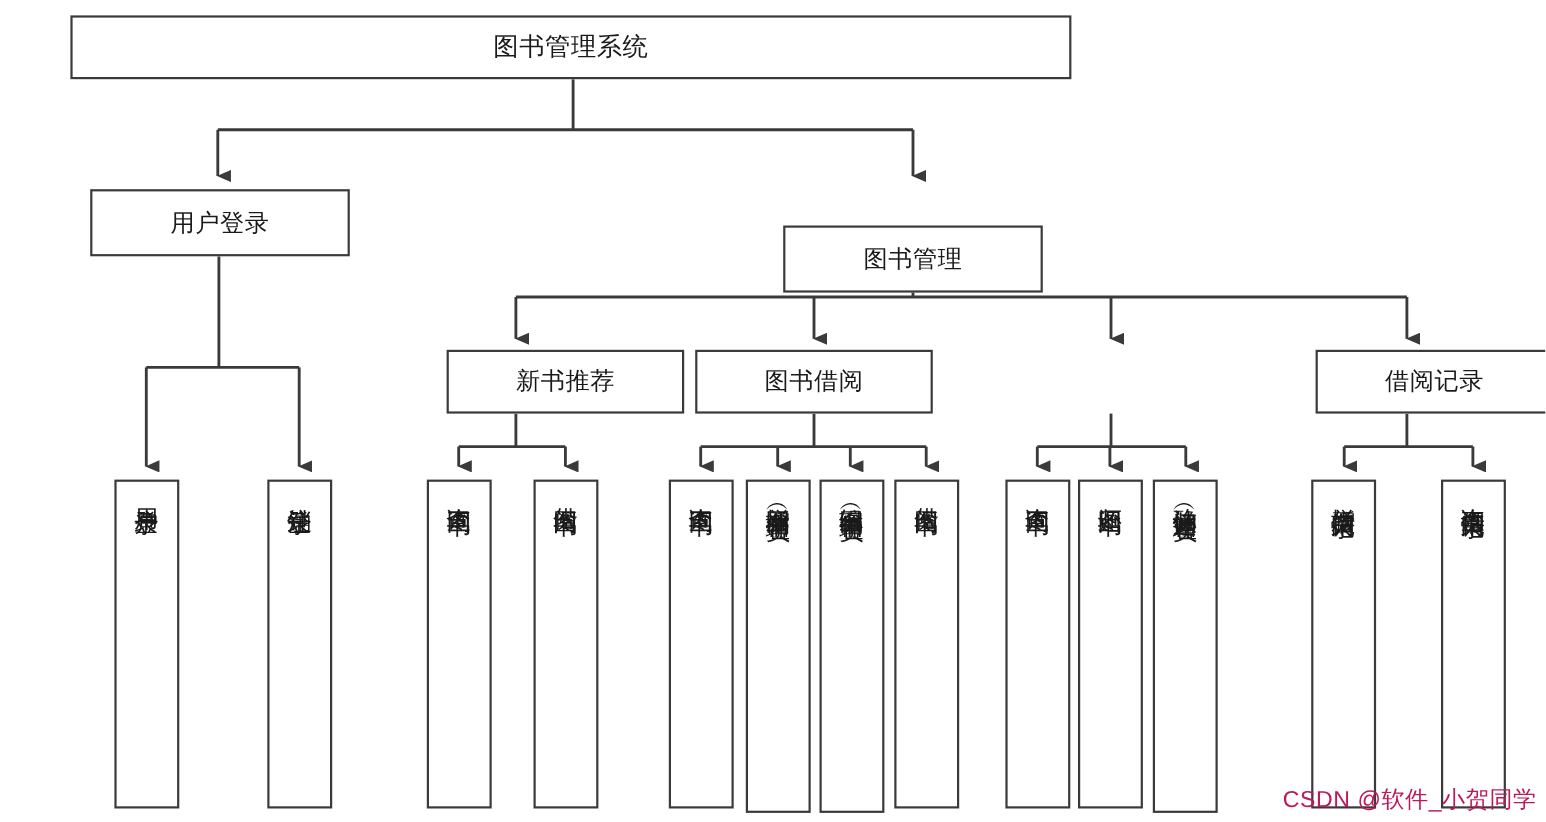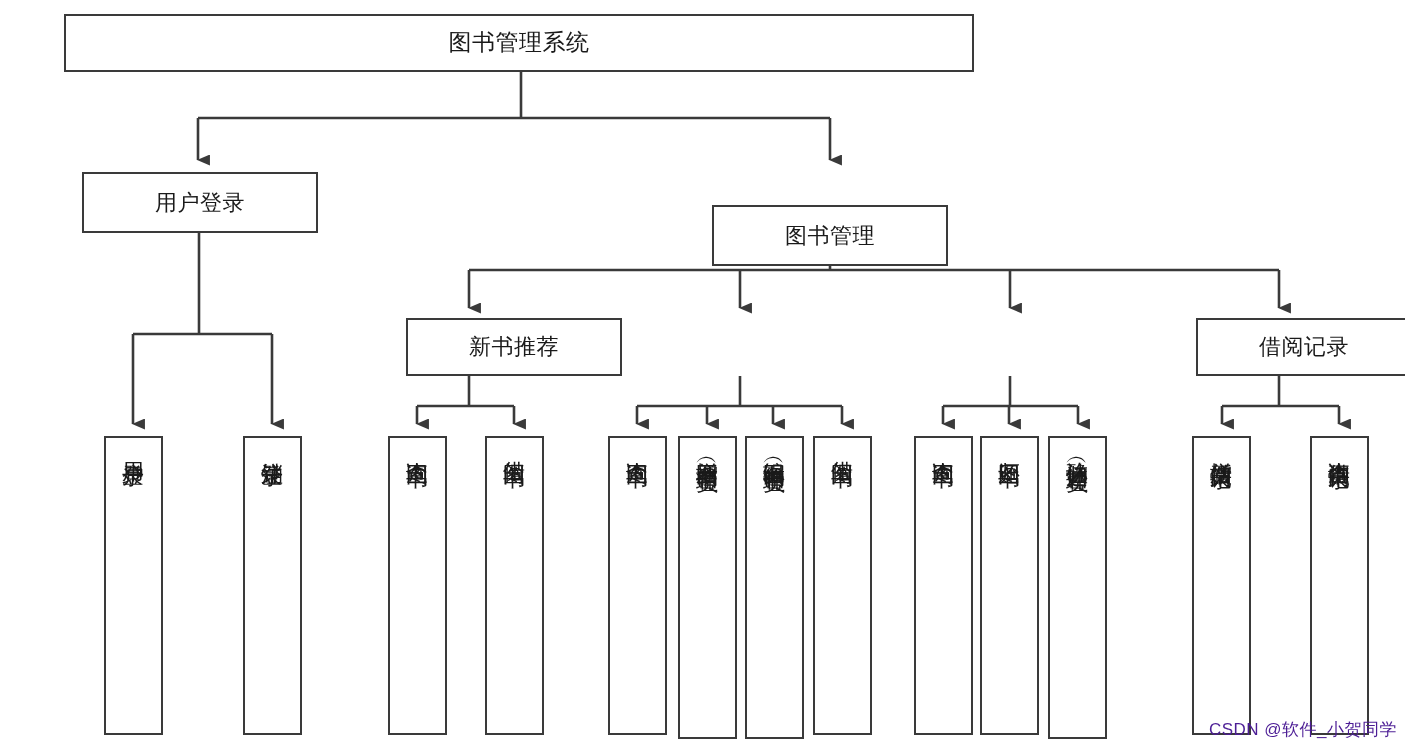--- a/index.html
+++ b/index.html
@@ -64,22 +64,22 @@
     line-height: 1.05;
     letter-spacing: 1.5px;
   }
   .node.vert.tall {
     align-items: flex-start;
   }
   #watermark {
     position: absolute;
     right: 8px;
     bottom: 6px;
-    font-size: 17px;
-    color: #4c1d95;
+    font-size: 21px;
+    color: #be185d;
     letter-spacing: 0.5px;
     white-space: nowrap;
     user-select: none;
   }
 </style>
 </head>
 <body>
 
 <div id="diagram-root">
 
@@ -142,20 +142,23 @@
   </div>
 
   <div class="node horiz" style="left:712px; top:172px; width:236px; height:61px;margin-top:33px;">
     <span class="node-label">图书管理</span>
   </div>
 
   <div class="node horiz" style="left:362px; top:318px; width:216px; height:58px;margin-left:44px;">
     <span class="node-label">新书推荐</span>
   </div>
 
+  <div class="node horiz" style="left:632px; top:318px; width:216px; height:58px;">
+    <span class="node-label">图书借阅</span>
+  </div>
 
 
   <div class="node horiz" style="left:1172px; top:318px; width:216px; height:58px;margin-left:24px;">
     <span class="node-label">借阅记录</span>
   </div>
 
   <div class="node vert" style="left:104px; top:436px; width:59px; height:299px;">
     <span class="node-label">用户登录</span>
   </div>
 

